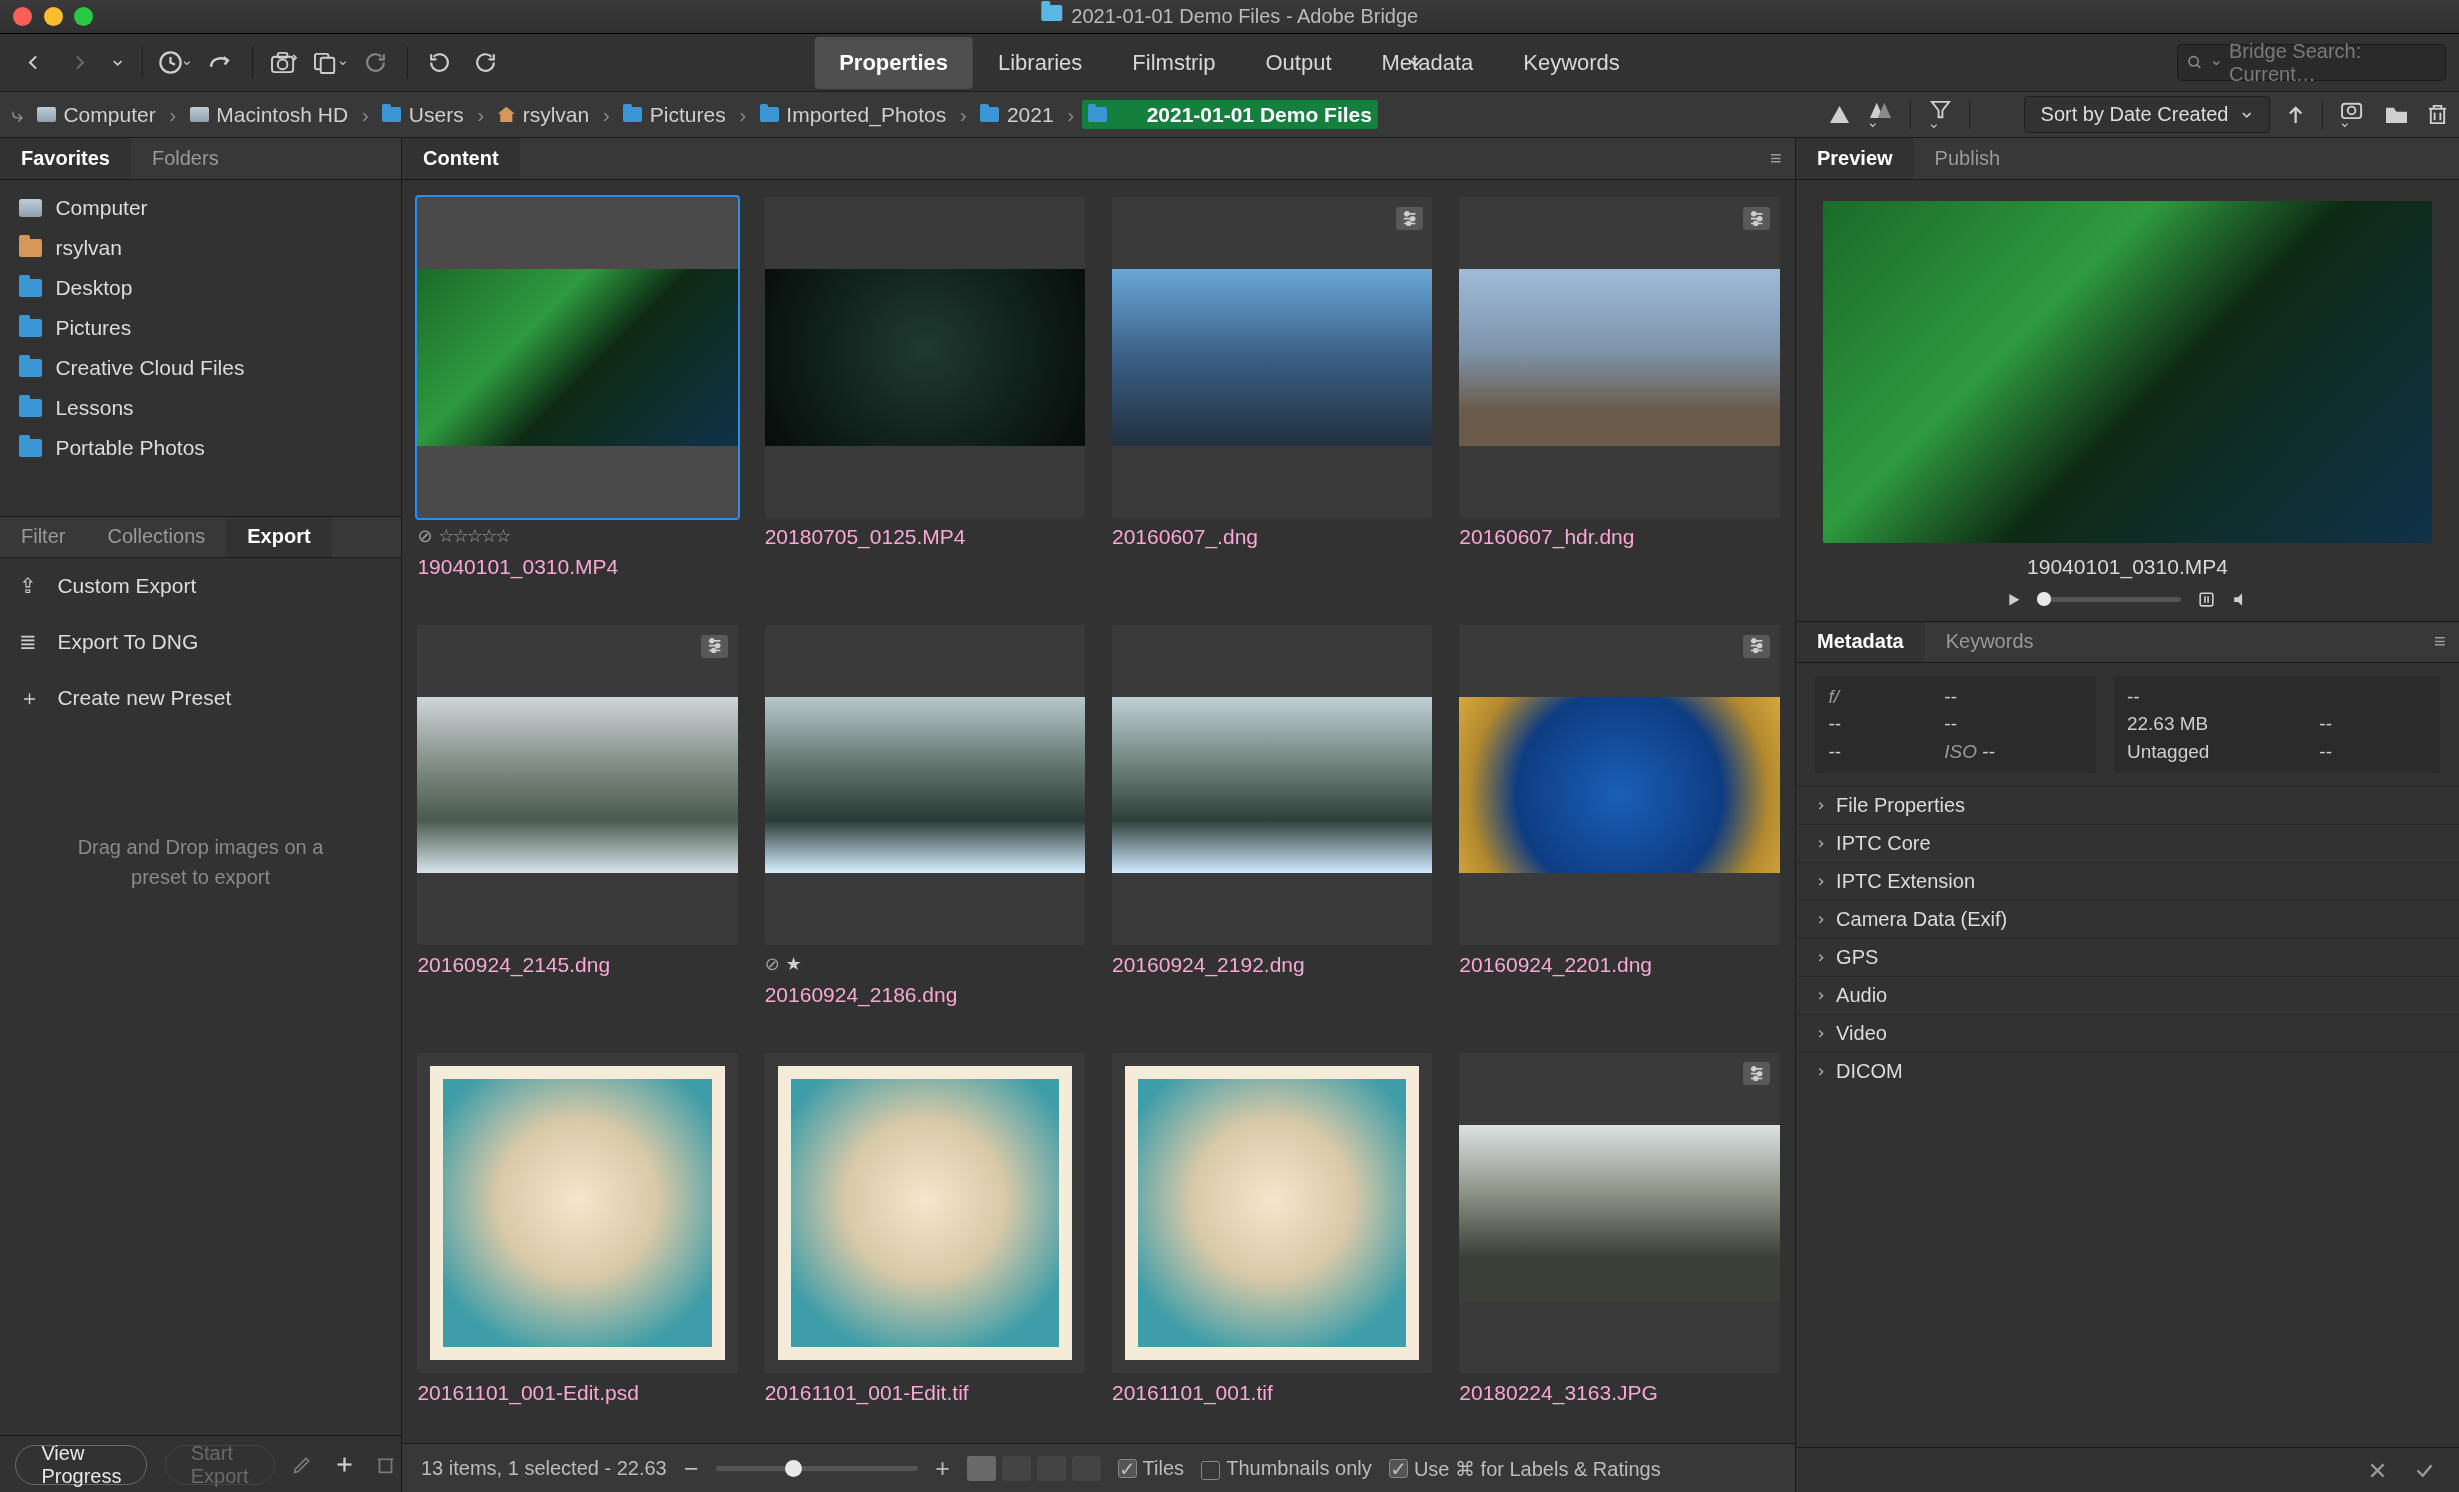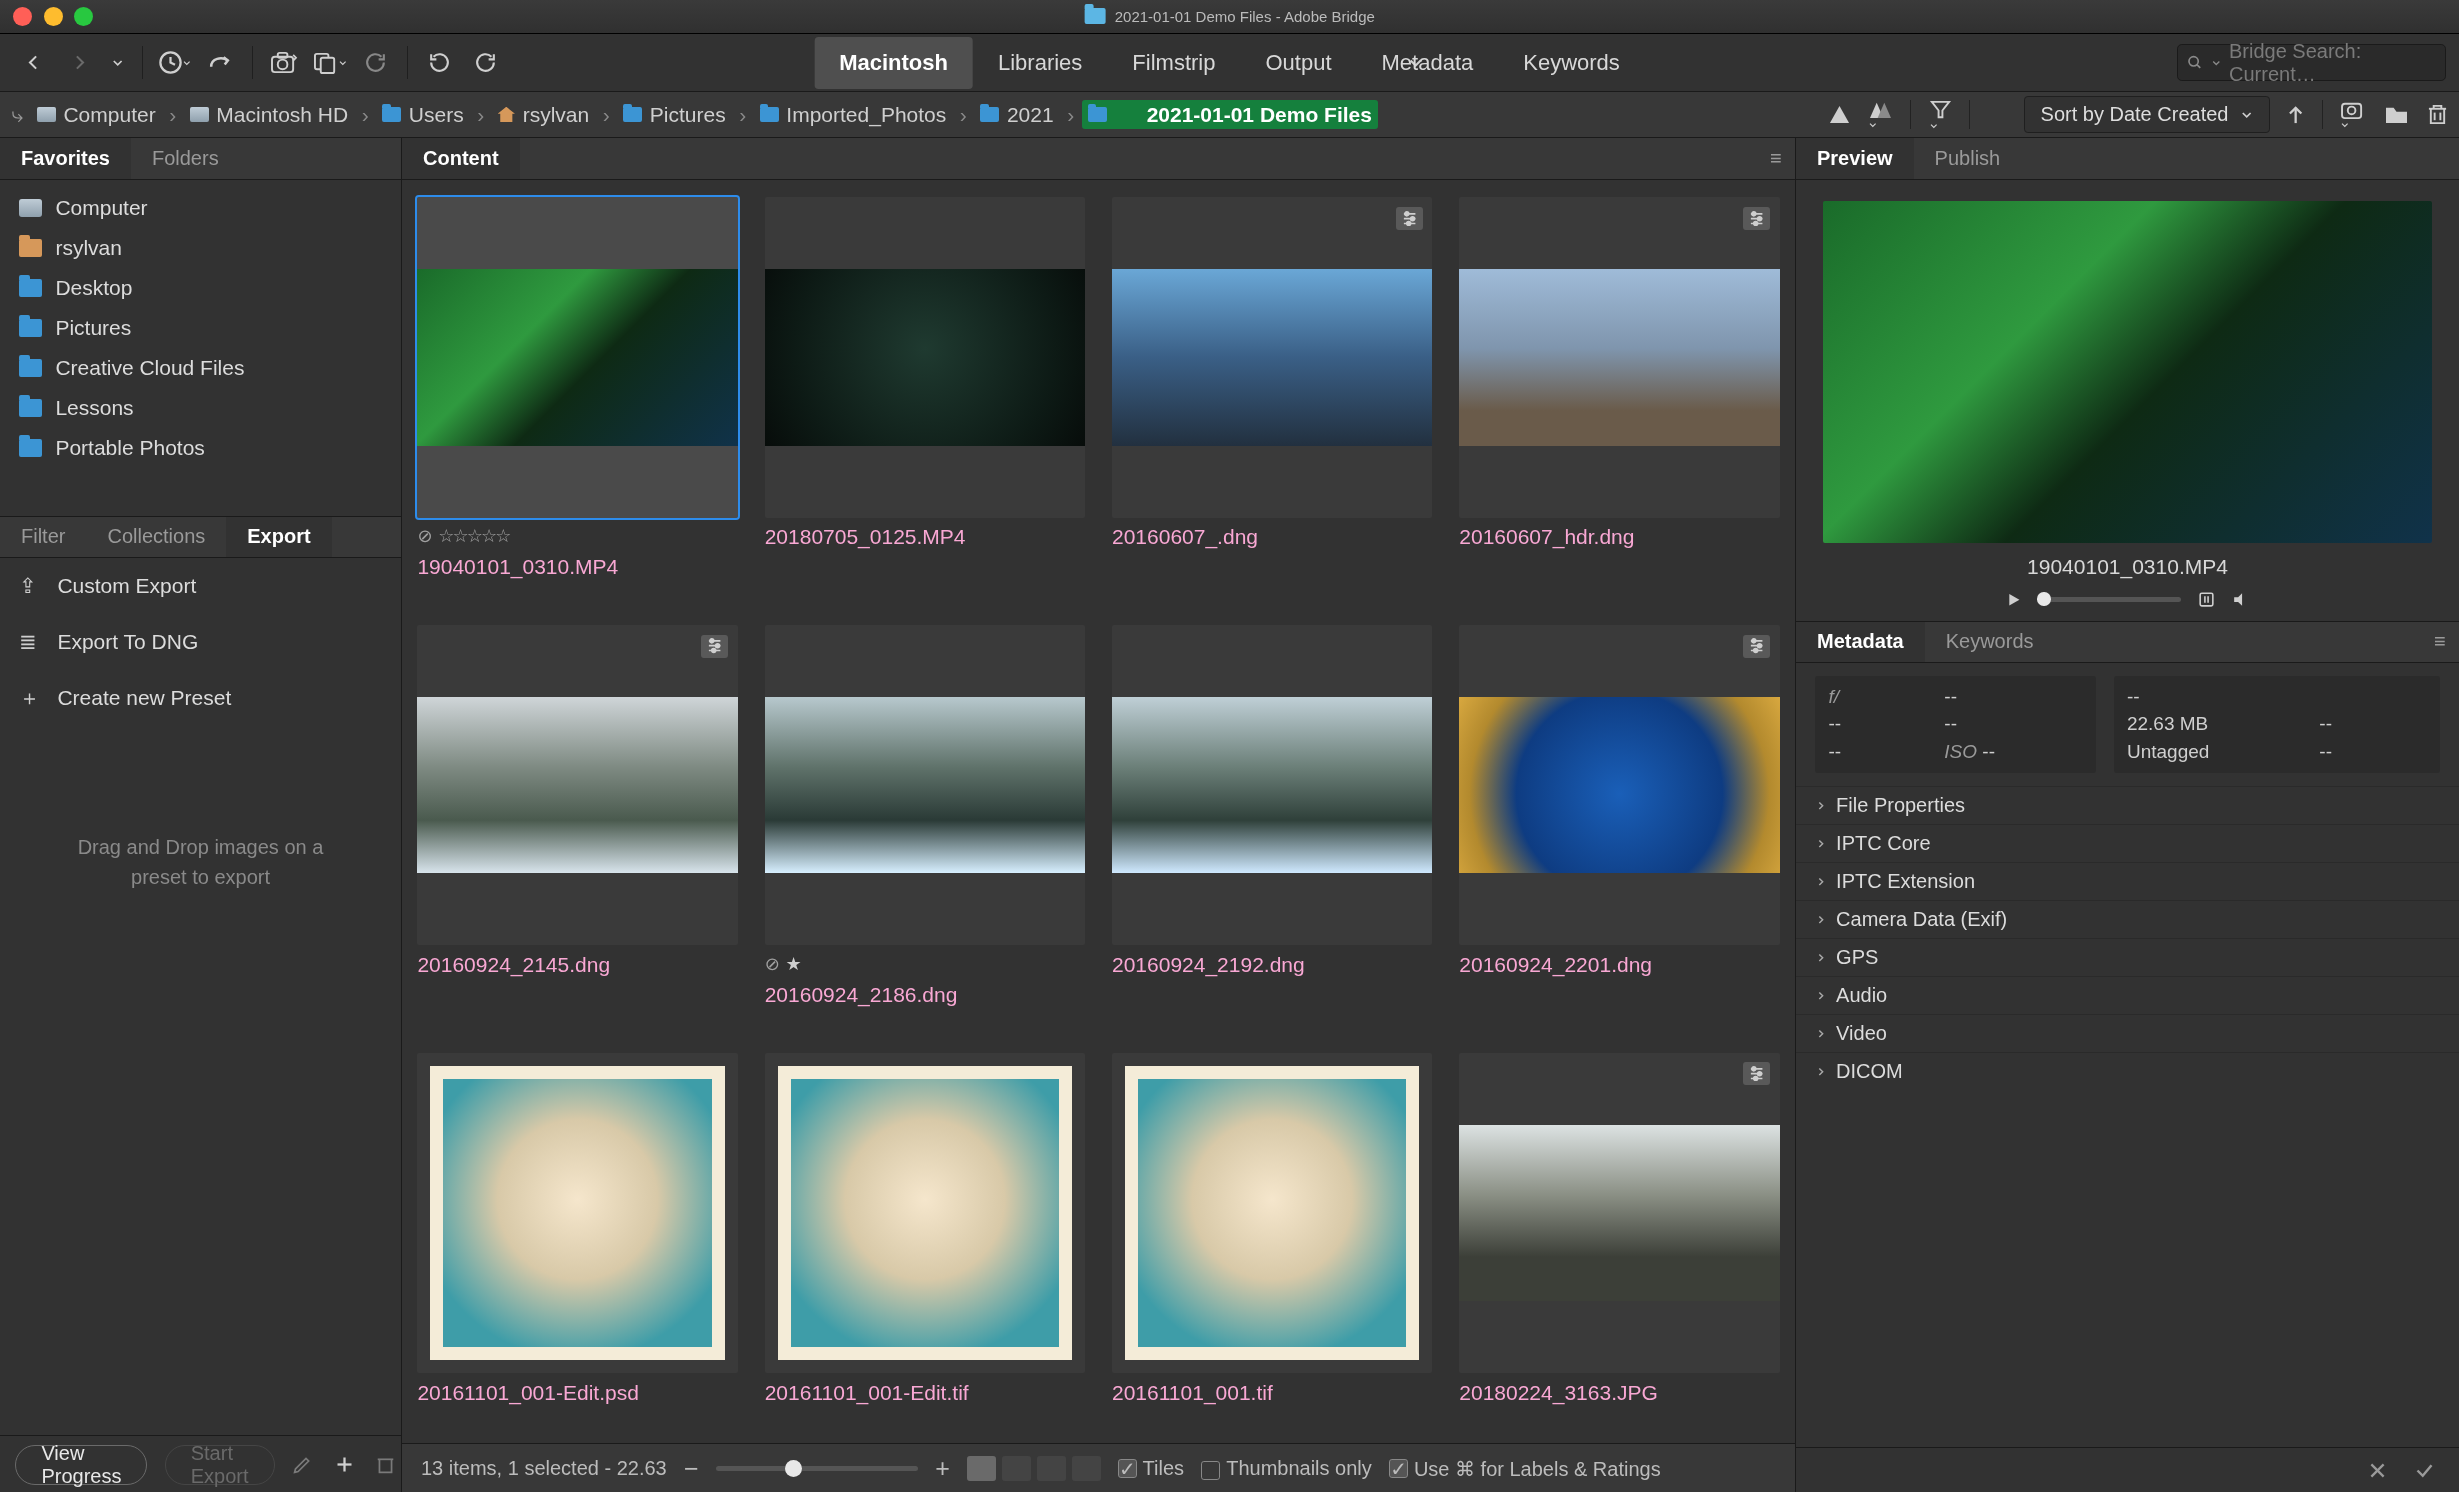--- a/index.html
+++ b/index.html
@@ -3,21 +3,21 @@
 <meta charset="utf-8">
 <style>
 * { margin: 0; padding: 0; box-sizing: border-box; font-family: -apple-system, "Helvetica Neue", Arial, sans-serif; user-select: none; }
 html, body { width: 2459px; height: 1493px; background: #323232; color: #c8c8c8; font-size: 21px; overflow: hidden; }
 svg { display: block; }
 
 
 .titlebar { height: 34px; background: linear-gradient(#3a3a3a,#303030); display:flex; align-items:center; padding:0 13.4px; position:relative; border-bottom:1px solid #000;}
 .traffic { display:flex; gap:11.5px; }
 .traffic span { width:19px; height:19px; border-radius:50%; display:block; }
-.titlebar-title { position:absolute; left:50%; transform:translateX(-50%); display:flex; align-items:flex-start; gap:9.6px; color:#bbb; font-size:15px; }
+.titlebar-title { position:absolute; left:50%; transform:translateX(-50%); display:flex; align-items:flex-start; gap:9.6px; color:#bbb; font-size:20px; }
 .folder-glyph { width:21px; height:16.3px; background:#5cb6e4; border-radius:1.9px; position:relative; }
 .folder-glyph::before{content:"";position:absolute;top:-3.8px;left:0;width:9.6px;height:4.8px;background:#5cb6e4;border-radius:1.9px 1.9px 0 0;}
 
 
 .toolbar { height:58px; background:#323232; border-bottom:1px solid #1a1a1a; display:flex; align-items:center; padding:0 13.4px; gap:5.8px; }
 .toolbar .icon-btn { width:40px; height:40px; display:flex; align-items:center; justify-content:center; border-radius:3.8px; color:#bfbfbf;}
 .toolbar .sep { width:1px; height:33px; background:#1f1f1f; margin:0 5.8px;}
 .workspaces { position:absolute; left:50%; transform:translateX(-50%); display:flex; height:52px; align-items:stretch; font-size:22px;}
 .workspaces div { padding:0 25px; display:flex; align-items:center; color:#d8d8d8; border-radius:3.8px;}
 .workspaces div.active { background:#4f4f4f; font-weight:600; color:#fff;}
@@ -176,21 +176,21 @@
       </svg>
     </div>
   <div class="icon-btn">
       <svg width="25" height="25" viewBox="0 0 24 24" fill="none" stroke="#cfcfcf" stroke-width="2">
         <path d="M20 12a8 8 0 1 1-2.3-5.6"></path>
         <polyline points="20 4 20 9 15 9"></polyline>
       </svg>
     </div>
 
   <div class="workspaces" id="workspaces">
-      <div class="active">Macintosh</div>
+      <div class="active">Properties</div>
       <div>Libraries</div>
       <div>Filmstrip</div>
       <div>Output</div>
       <div>Metadata</div>
       <div>Keywords</div>
     </div>
   <div class="icon-btn" style="margin-left:884px">
       <svg width="17.3" height="17.3" viewBox="0 0 24 24" fill="none" stroke="#cfcfcf" stroke-width="3">
         <polyline points="5 9 12 16 19 9"></polyline>
       </svg>

